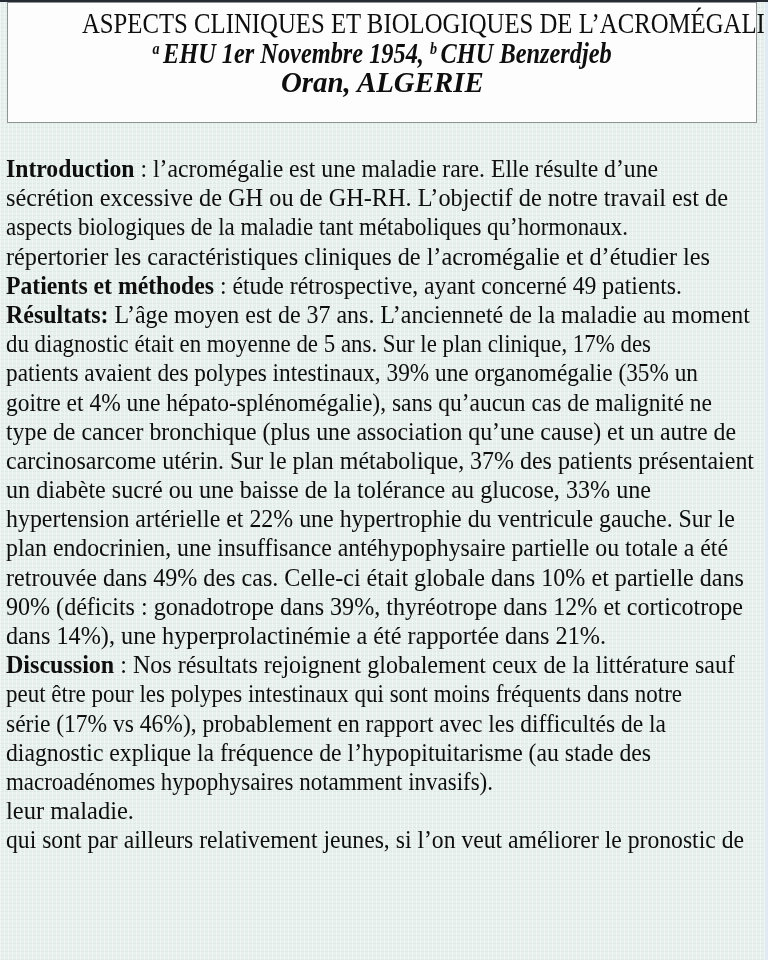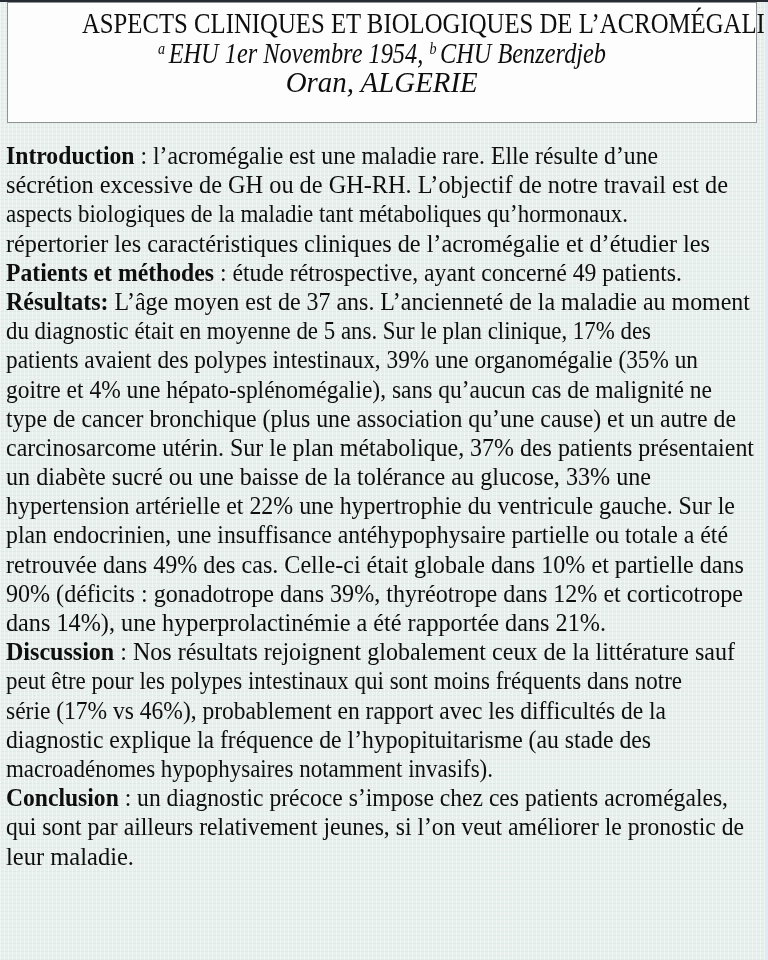--- a/index.html
+++ b/index.html
@@ -27,23 +27,23 @@
   .top-edge{position:absolute;left:0;top:0;width:768px;height:2px;background:var(--top-edge);z-index:3;}
   .right-edge{position:absolute;right:0;top:0;bottom:0;width:3px;background:var(--right-edge);z-index:2;}
   .title-card{
     position:absolute;left:7px;top:2px;width:750px;height:121px;box-sizing:border-box;
     background:var(--card-bg);border:1px solid var(--card-border);
     padding-top:5px;z-index:1;
   }
   .tline{text-align:center;height:29.5px;font-size:30px;line-height:29.5px;white-space:nowrap;}
   .tline .fitline{transform-origin:50% 50%;}
   .fitline{display:inline-block;white-space:nowrap;}
-  .it{font-style:italic;}
+  .it{font-style:italic;font-weight:bold;}
   .sp{font-size:58%;position:relative;top:-0.5em;line-height:0;}
-  .abstract{position:absolute;left:6px;top:141px;width:759px;z-index:1;}
+  .abstract{position:absolute;left:6px;top:154px;width:759px;z-index:1;}
   .brow{height:29.2px;font-size:25px;line-height:29.2px;white-space:nowrap;}
   .brow .fitline{transform-origin:0 50%;}
   .brow b{font-weight:bold;}
 </style>
 </head>
 <body>
 
 <div class="page">
   <div class="top-edge"></div>
   <div class="right-edge"></div>
@@ -76,17 +76,16 @@
       <div class="brow"><span class="fitline" style="transform: scaleX(0.9555);">hypertension artérielle et 22% une hypertrophie du ventricule gauche. Sur le</span></div>
       <div class="brow"><span class="fitline" style="transform: scaleX(0.9513);">plan endocrinien, une insuffisance antéhypophysaire partielle ou totale a été</span></div>
       <div class="brow"><span class="fitline" style="transform: scaleX(0.9638);">retrouvée dans 49% des cas. Celle-ci était globale dans 10% et partielle dans</span></div>
       <div class="brow"><span class="fitline" style="transform: scaleX(0.9625);">90% (déficits : gonadotrope dans 39%, thyréotrope dans 12% et corticotrope</span></div>
       <div class="brow"><span class="fitline" style="transform: scaleX(0.969);">dans 14%), une hyperprolactinémie a été rapportée dans 21%.</span></div>
       <div class="brow"><span class="fitline" style="transform: scaleX(0.9615);"><b>Discussion</b> : Nos résultats rejoignent globalement ceux de la littérature sauf</span></div>
       <div class="brow"><span class="fitline" style="transform: scaleX(0.9194);">peut être pour les polypes intestinaux qui sont moins fréquents dans notre</span></div>
       <div class="brow"><span class="fitline" style="transform: scaleX(0.9401);">série (17% vs 46%), probablement en rapport avec les difficultés de la</span></div>
       <div class="brow"><span class="fitline" style="transform: scaleX(0.9481);">diagnostic explique la fréquence de l’hypopituitarisme (au stade des</span></div>
       <div class="brow"><span class="fitline" style="transform: scaleX(0.9181);">macroadénomes hypophysaires notamment invasifs).</span></div>
-      <div class="brow"><span class="fitline" style="transform: scaleX(0.9437);"><b>Conclusion</b> : un diagnostic précoce s’impose chez ces patients acromégales,</span></div>
+      <div class="brow"><span class="fitline" style="transform: scaleX(0.9808);">leur maladie.</span></div>
       <div class="brow"><span class="fitline" style="transform: scaleX(0.9466);">qui sont par ailleurs relativement jeunes, si l’on veut améliorer le pronostic de</span></div>
-      <div class="brow"><span class="fitline" style="transform: scaleX(0.9808);">leur maladie.</span></div>
     </main>
 </div>
 
 </body></html>

